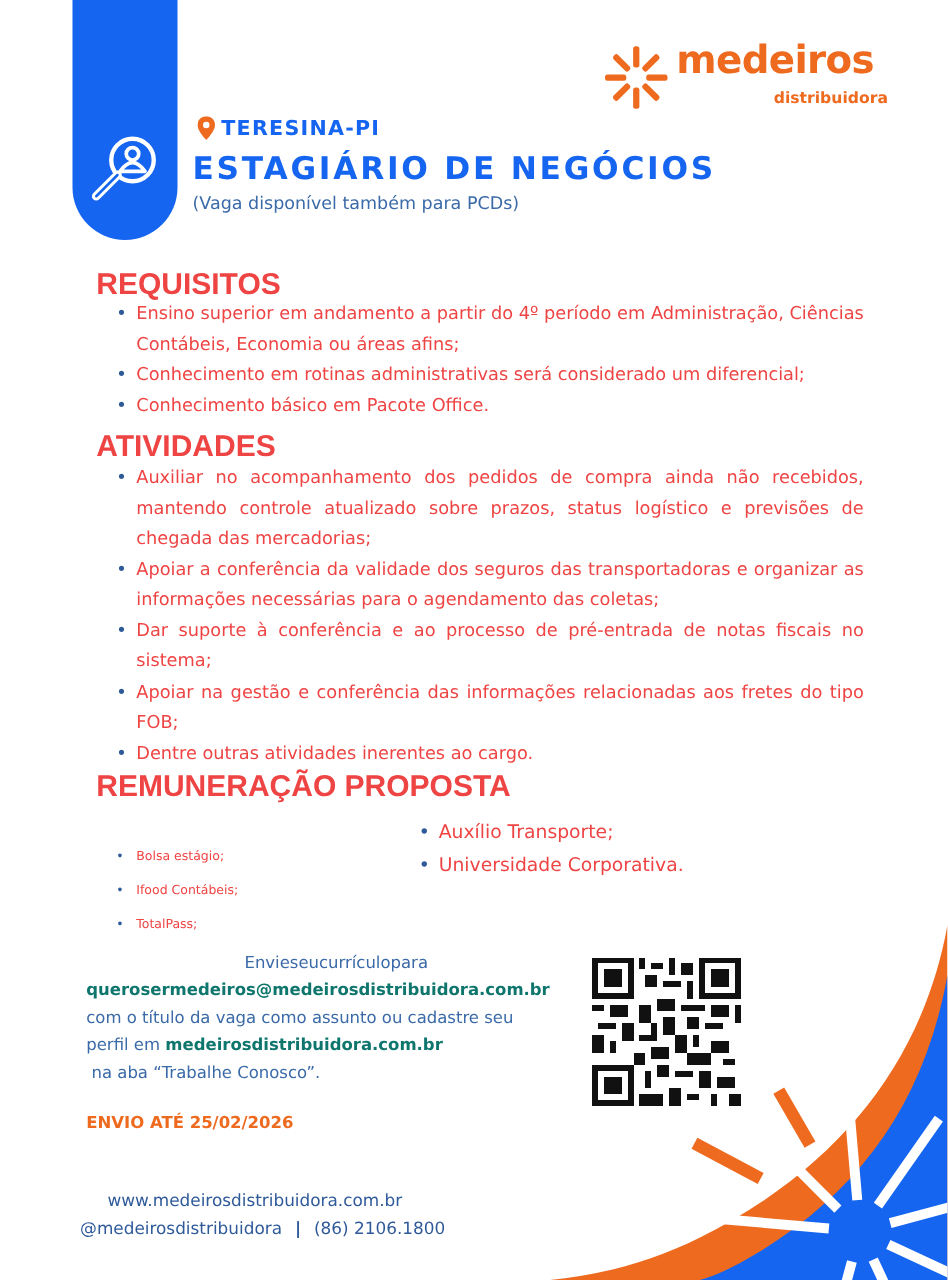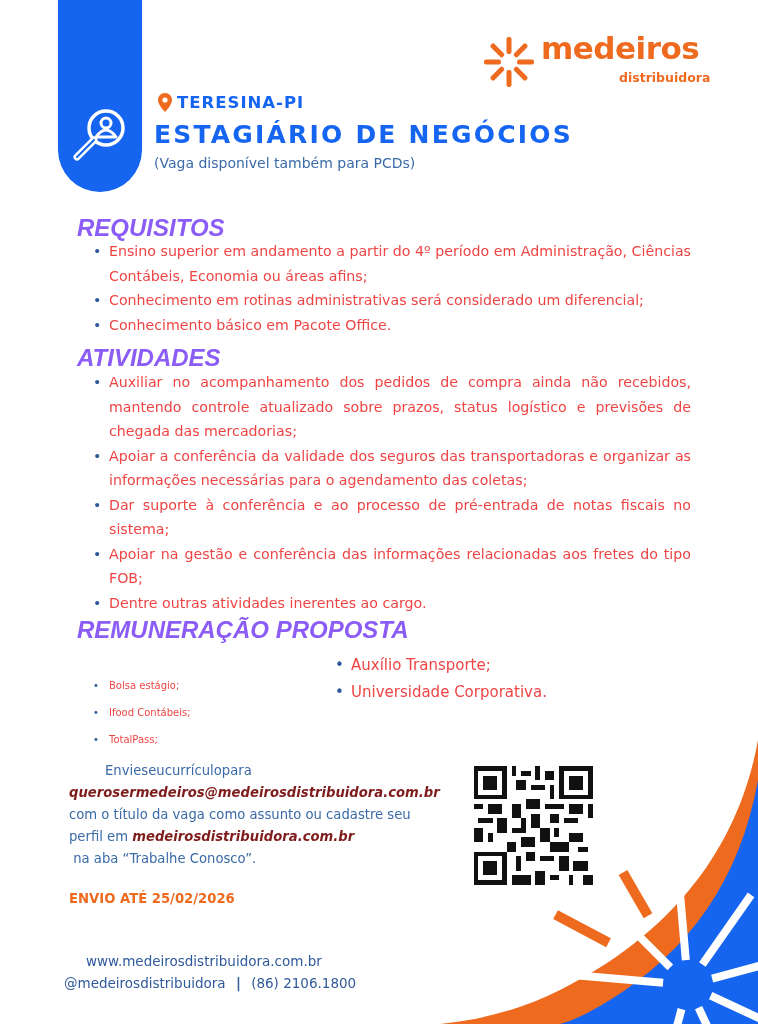--- a/index.html
+++ b/index.html
@@ -6,31 +6,31 @@
   body { width:758px; height:1024px; position:relative; overflow:hidden; background:#ffffff; font-family:"DejaVu Sans", sans-serif; color:#2f5a9a; }
   .tab { position:absolute; left:58px; top:0; width:84px; height:192px; background:#1565f0; border-radius:0 0 42px 42px; }
   .tab svg { position:absolute; left:12px; top:104px; }
   .logo { position:absolute; left:483px; top:34px; width:220px; height:60px; }
   .logo .name { position:absolute; left:58px; top:-4px; font-family:"DejaVu Sans", sans-serif; font-weight:bold; font-size:31px; color:#ee6a1f; letter-spacing:-0.5px; }
   .logo .sub { position:absolute; left:136px; top:36px; font-weight:bold; font-size:12.5px; color:#ee6a1f; }
   .loc { position:absolute; left:158px; top:93px; display:flex; align-items:center; }
   .loc span { font-weight:bold; font-size:16.5px; color:#1565f0; letter-spacing:1px; margin-left:5px; }
   .title { position:absolute; left:154px; top:120px; font-weight:bold; font-size:25px; color:#1565f0; letter-spacing:2.2px; }
   .subtitle { position:absolute; left:154px; top:155px; font-size:14px; color:#3a6aa8; }
-  h2 { position:absolute; margin:0; font-family:"Liberation Sans", sans-serif; font-weight:bold; font-size:24px; color:#8b5cf6; left:77px;font-style:italic; }
+  h2 { position:absolute; margin:0; font-family:"Liberation Sans", sans-serif; font-weight:bold; font-size:24px; color:#ef4444; left:77px; }
   ul { position:absolute; margin:0; padding:0; list-style:none; font-size:14.2px; color:#ef4444; line-height:24.5px; }
   ul li { position:relative; padding-left:16px; text-align:justify; }
   ul li::before { content:"•"; position:absolute; left:0; top:0; color:#2f5a9a; }
   .req { left:93px; top:239px; width:598px; }
   .act { left:93px; top:370px; width:598px; }
   .rem1 { left:93px; top:672px; width:240px; font-size:10px; line-height:27px; }
   .rem2 { left:335px; top:652px; width:300px; font-size:15px; line-height:27px; }
   .contact { position:absolute; left:69px; top:760px; width:400px; font-size:13.2px; color:#3a6aa8; line-height:22px; }
-  .contact .l1 { display:flex; justify-content:flex-start;margin-left:36px; }
-  .contact b { color:#7f1d1d;font-style:italic; }
+  .contact .l1 { display:flex; justify-content:center; }
+  .contact b { color:#0f766e; }
   .contact .deadline { color:#ee6a1f; font-weight:bold;margin-top:18px; }
   .qr { position:absolute; left:473px; top:766px; width:120px; height:119px; }
   .footer { position:absolute; left:64px; top:950px; font-size:13.5px; color:#2f5a9a; line-height:22px; }
   .footer .w { padding-left:22px; }
   .deco { position:absolute; left:440px; top:720px; }
 </style>
 </head>
 <body>
 
 <div class="tab">

